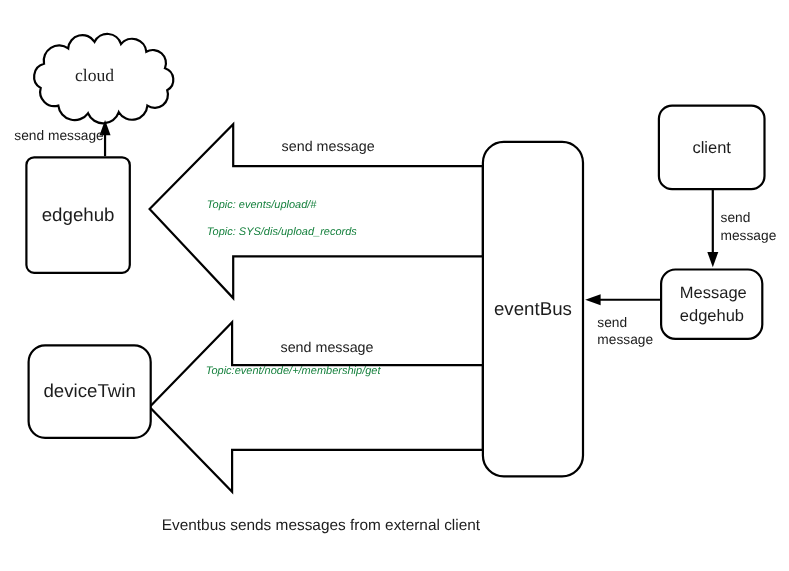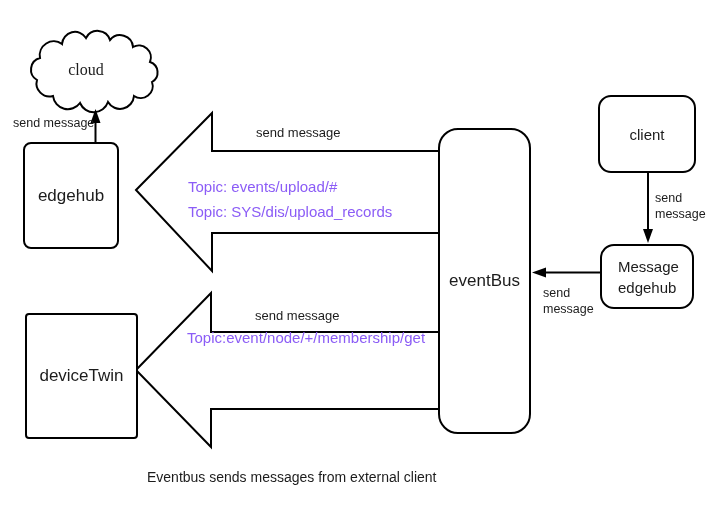--- a/index.html
+++ b/index.html
@@ -16,34 +16,34 @@
   .node {
     position: absolute;
     border: 2px solid #000;
     background: #fff;
     display: flex;
     align-items: center;
     justify-content: center;
     box-sizing: border-box;
   }
   .node-edgehub   { left: 23px;  top: 142px; width: 96px; height: 107px; border-radius: 8px; font-size: 17px; }
-  .node-devicetwin{ left: 25px;  top: 313px; width: 113px; height: 126px; border-radius: 4px; font-size: 17px; }
+  .node-devicetwin{ left: 25px;  top: 313px; width: 113px; height: 86px; border-radius: 16px; font-size: 17px; }
   .node-eventbus  { left: 438px; top: 128px; width: 93px;  height: 306px; border-radius: 20px; font-size: 17px; }
   .node-client    { left: 598px; top: 95px;  width: 98px;  height: 78px;  border-radius: 13px; font-size: 15px; }
   .node-broker    { left: 600px; top: 244px; width: 94px;  height: 65px;  border-radius: 14px; font-size: 15px;
                     flex-direction: column; align-items: flex-start; justify-content: center; padding-left: 16px; line-height: 21px; }
   .lbl { position: absolute; white-space: nowrap; }
   .lbl-cloud        { left: 46px;  top: 61px;  width: 80px; text-align: center; font-size: 16px; font-family: Liberation Serif, serif; }
   .lbl-sm           { font-size: 12.5px; }
   .lbl-send-cloud   { left: 13px;  top: 116px; }
   .lbl-send-arrow1  { left: 256px; top: 125px; font-size: 13px; }
   .lbl-send-arrow2  { left: 255px; top: 308px; font-size: 13px; }
   .lbl-send-client  { left: 655px; top: 190px; line-height: 16px; }
   .lbl-send-broker  { left: 543px; top: 285px; line-height: 16px; }
-  .topics { position: absolute; font-size: 15px; color: #8b5cf6; }
+  .topics { position: absolute; font-size: 10px; color: #15803d; font-style: italic; }
   .topics-1 { left: 188px; top: 174px; line-height: 25px; }
   .topics-2 { left: 187px; top: 326px; line-height: 24px; }
   .caption { position: absolute; left: 147px; top: 469px; font-size: 14px; }
   svg .stroke { fill: none; stroke: #000; stroke-width: 2; }
   svg .shape  { fill: #fff; stroke: #000; stroke-width: 2; stroke-linejoin: miter; }
   svg .head   { fill: #000; stroke: none; }
 </style>
 </head>
 <body>
 

